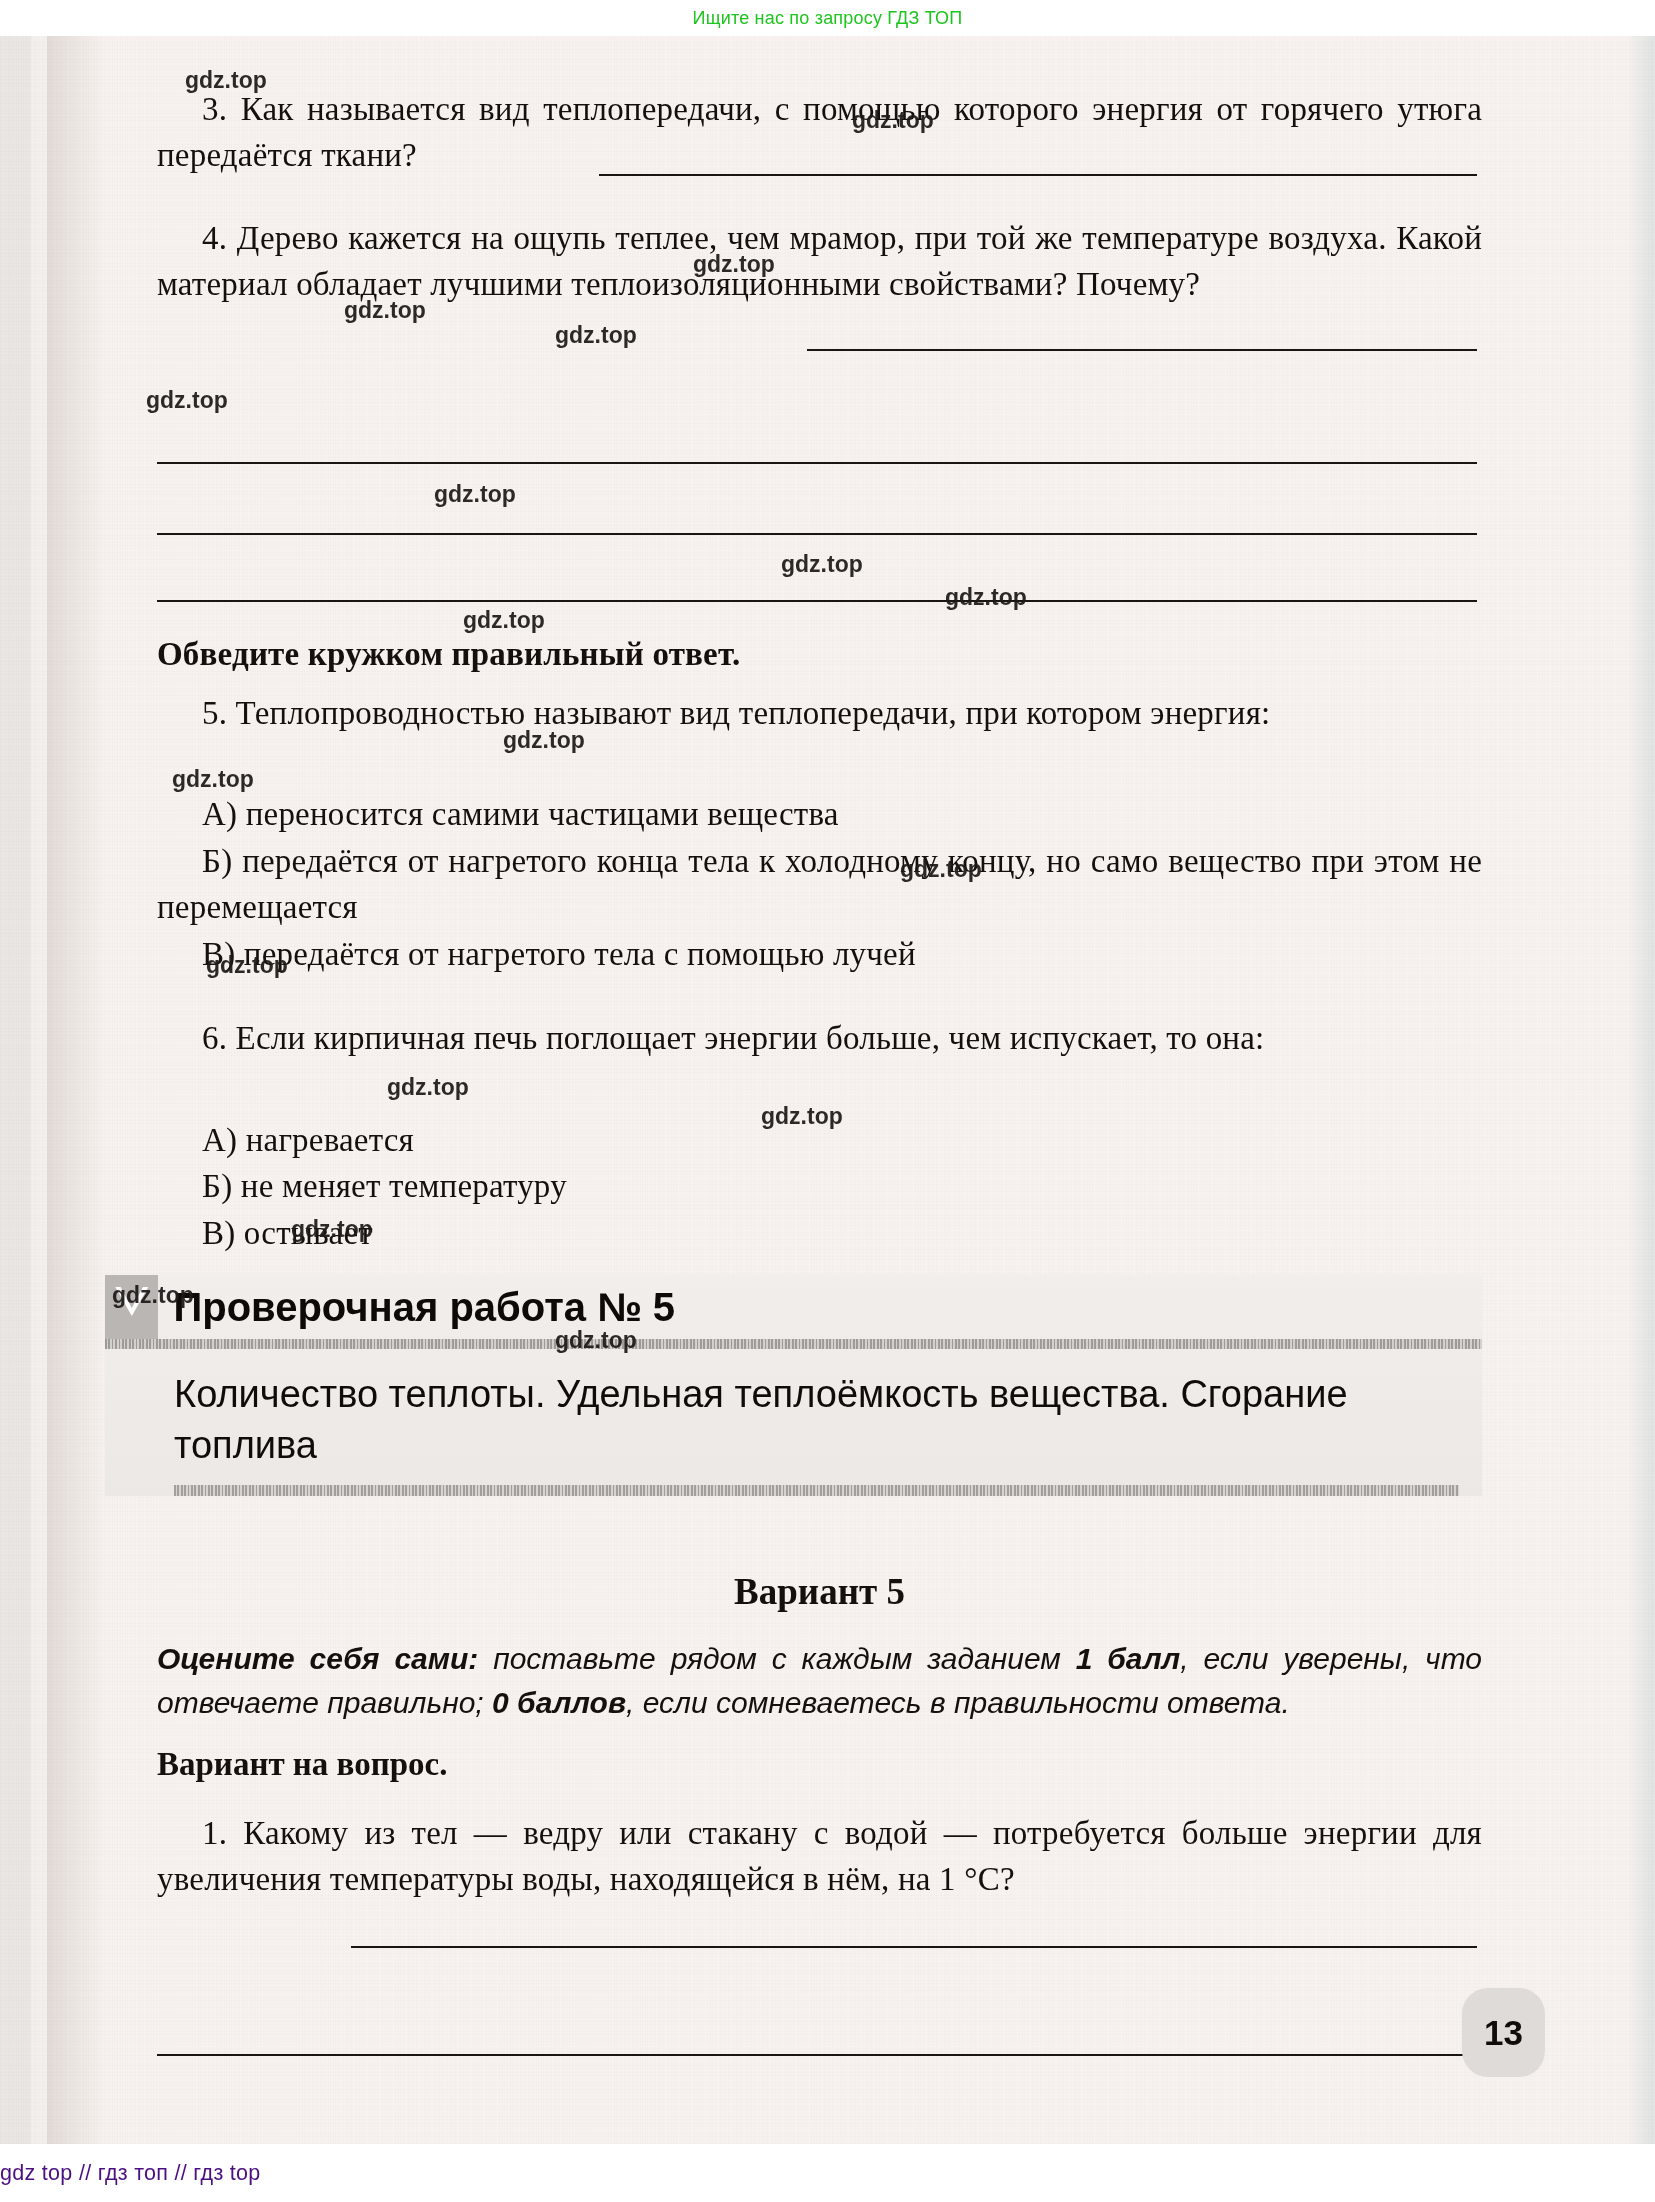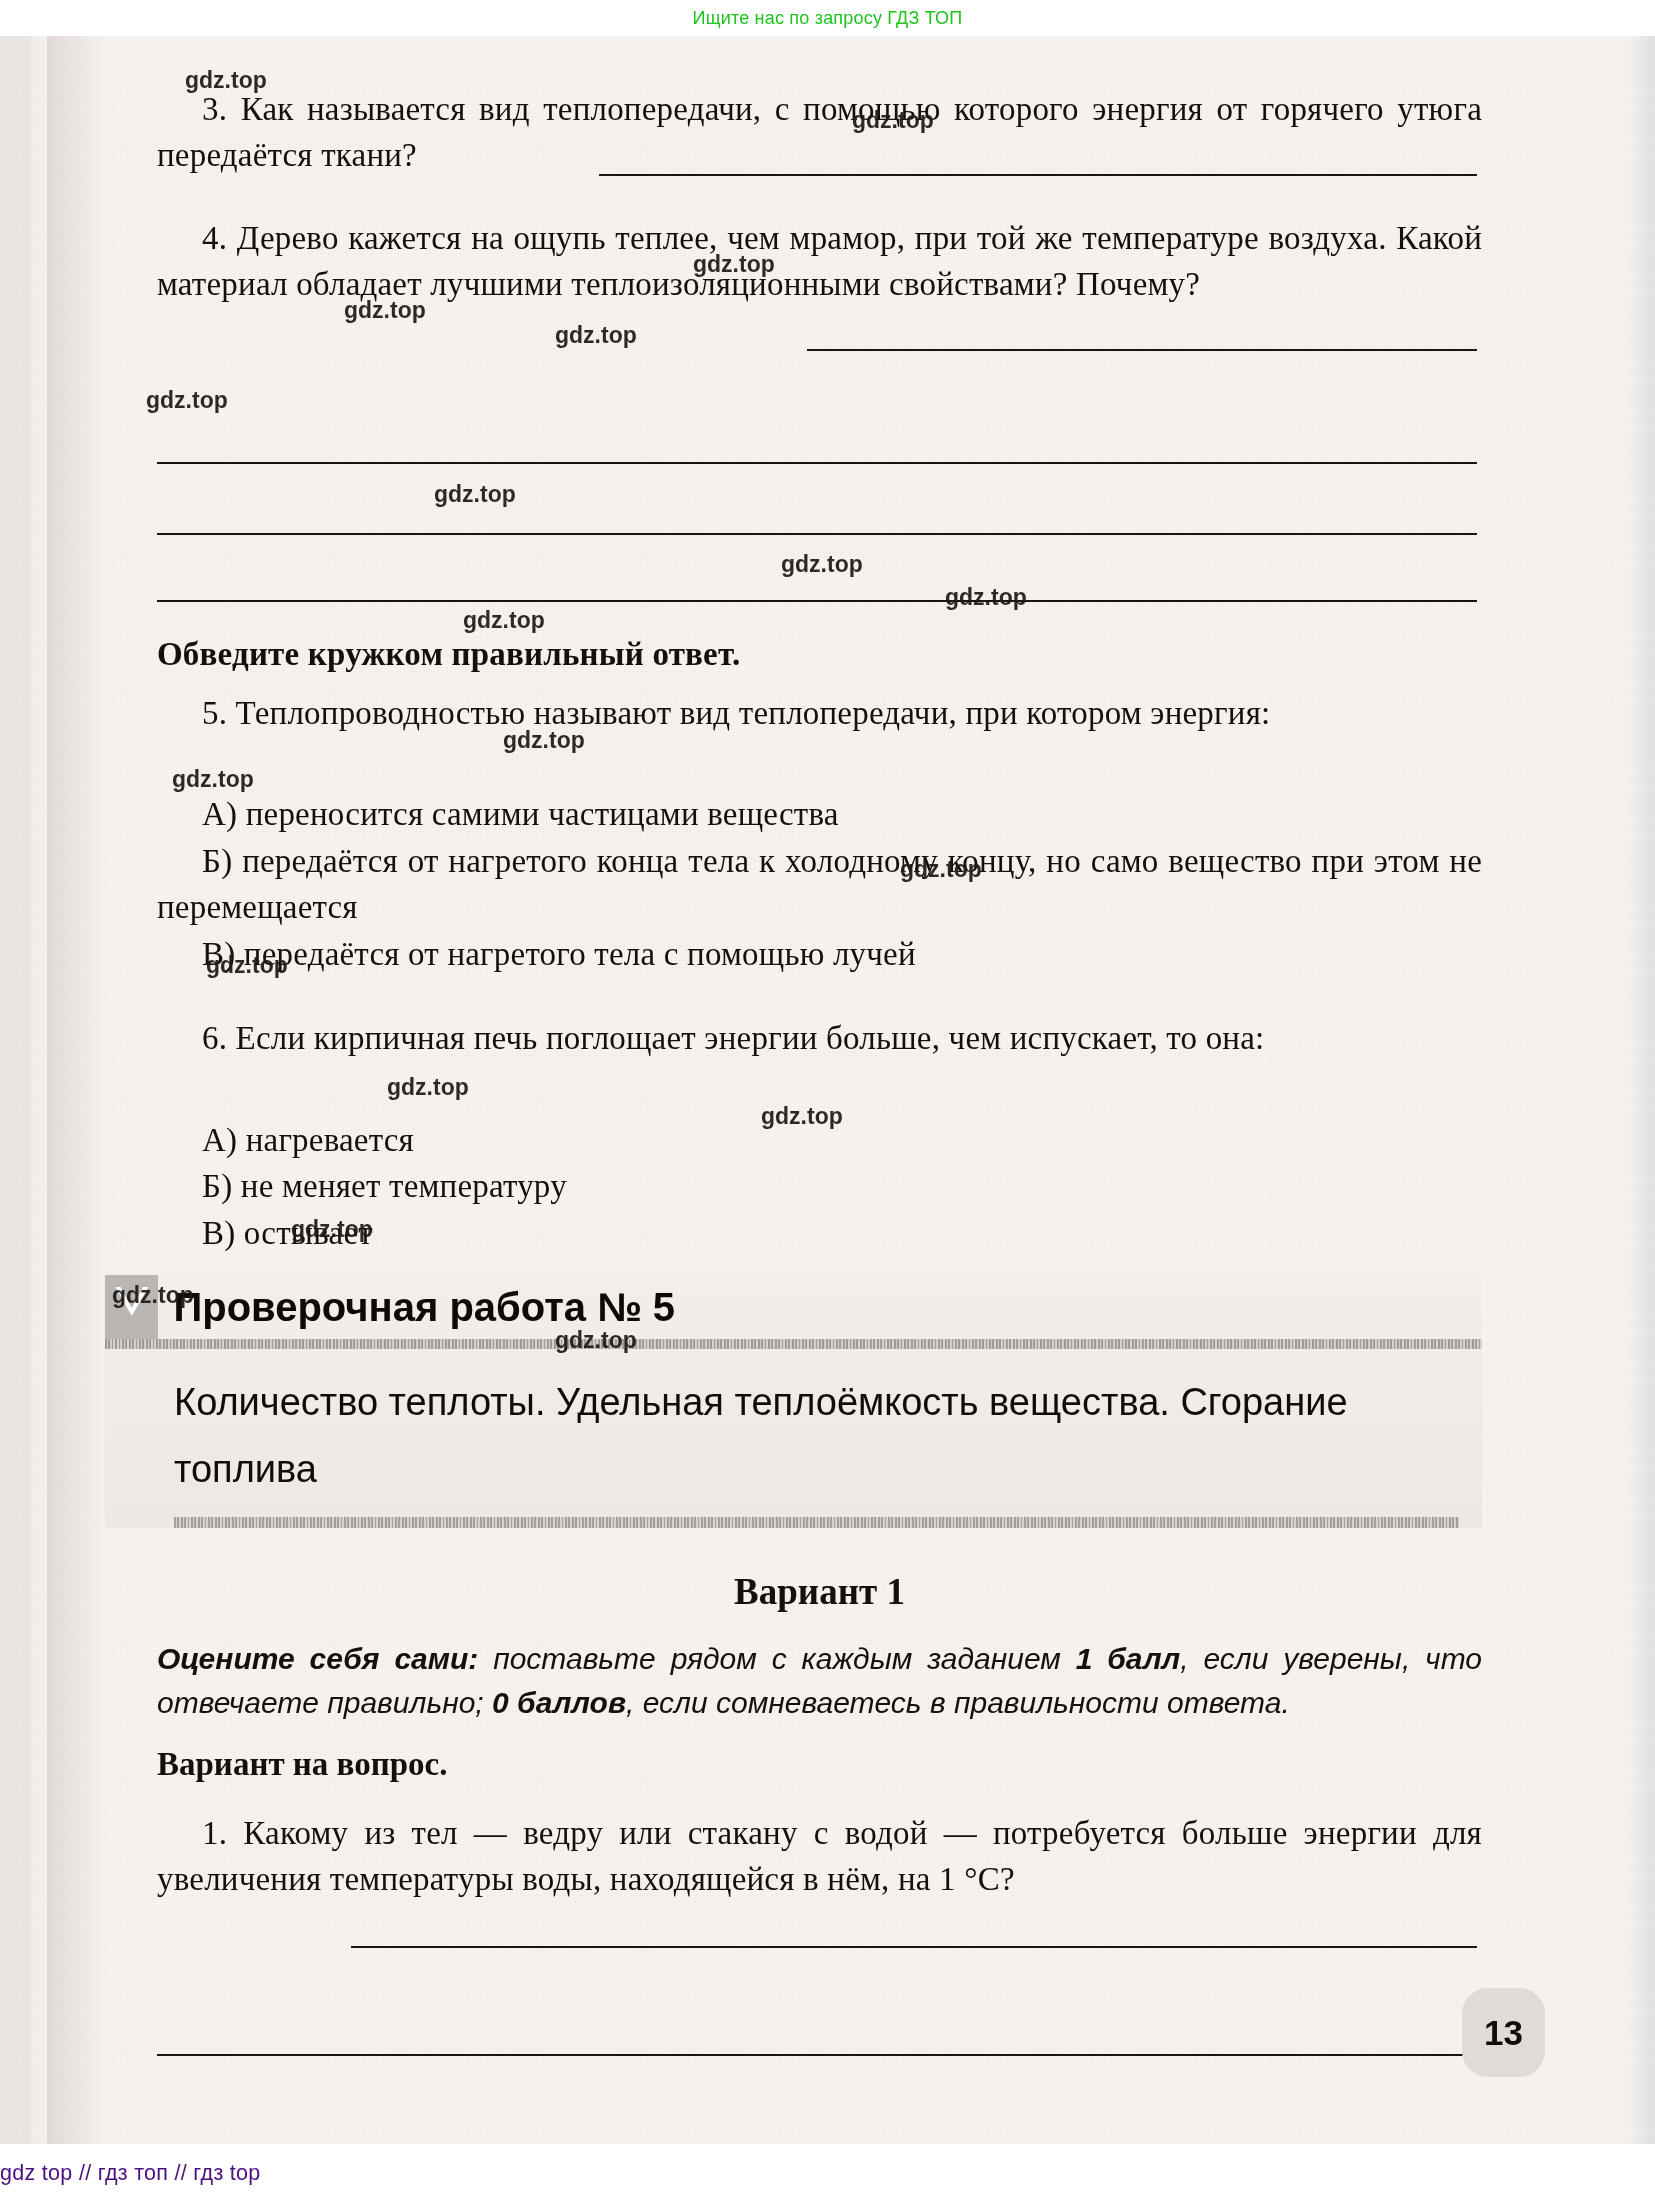--- a/index.html
+++ b/index.html
@@ -106,21 +106,21 @@
     font-weight:bold;font-size:40px;line-height:64px;
     color:#0d0a08;letter-spacing:0px;white-space:nowrap;
   }
   .head-underline{
     height:9.5px;
     background:repeating-linear-gradient(90deg,#8f8c89 0 1.7px,#cfcbc8 1.7px 3.4px);
     opacity:.85;
   }
   .sub-title{
     font-family:"Liberation Sans", sans-serif;
-    font-size:38px;line-height:67px;font-weight:400;
+    font-size:38px;line-height:51px;font-weight:400;
     color:#100c0a;
     padding:20.6px 0 13.8px 0;
   }
   .head-underline2{
     height:11.2px;
     background:repeating-linear-gradient(90deg,#8f8c89 0 1.7px,#d2cecb 1.7px 3.4px);
     opacity:.8;
   }
 
   .variant{
@@ -219,21 +219,21 @@
     <div class="section-head" style="position:absolute;left:-52px;top:1239px;width:1377px;">
       <div class="head-bar">
         <div class="head-mark"></div>
         <div class="head-title">Проверочная работа № 5</div>
       </div>
       <div class="head-underline"></div>
       <div class="sub-title" style="padding-left:69px;padding-right:34px;">Количество теплоты. Удельная теплоёмкость вещества. Сгорание топлива</div>
       <div class="head-underline2" style="margin-left:69px;width:1285px;"></div>
     </div>
 
-    <p class="variant" style="position:absolute;left:0;top:1497px;width:1325px;">Вариант 1</p>
+    <p class="variant" style="position:absolute;left:0;top:1497px;width:1325px;">Вариант 5</p>
 
     <p class="note" style="position:absolute;left:0;top:1571px;width:1325px;"><b>Оцените себя сами:</b><span> поставьте рядом с каждым заданием </span><b>1 балл</b><span>, если уверены, что отвечаете правильно; </span><b>0 баллов</b><span>, если сомневаетесь в правильности ответа.</span></p>
 
     <p class="sanshead" style="position:absolute;left:0;top:1710px;width:1325px;margin:0;">Вариант на вопрос.</p>
 
     <div style="position:absolute;left:0;top:1774px;width:1325px;">
       <p class="para indent">1. Какому из тел — ведру или стакану с водой — потребуется больше энергии для увеличения температуры воды, находящейся в нём, на 1 °C?</p>
       <div class="inline-rule" style="position:absolute;left:194px;top:136px;width:1126px;"></div>
     </div>
 

